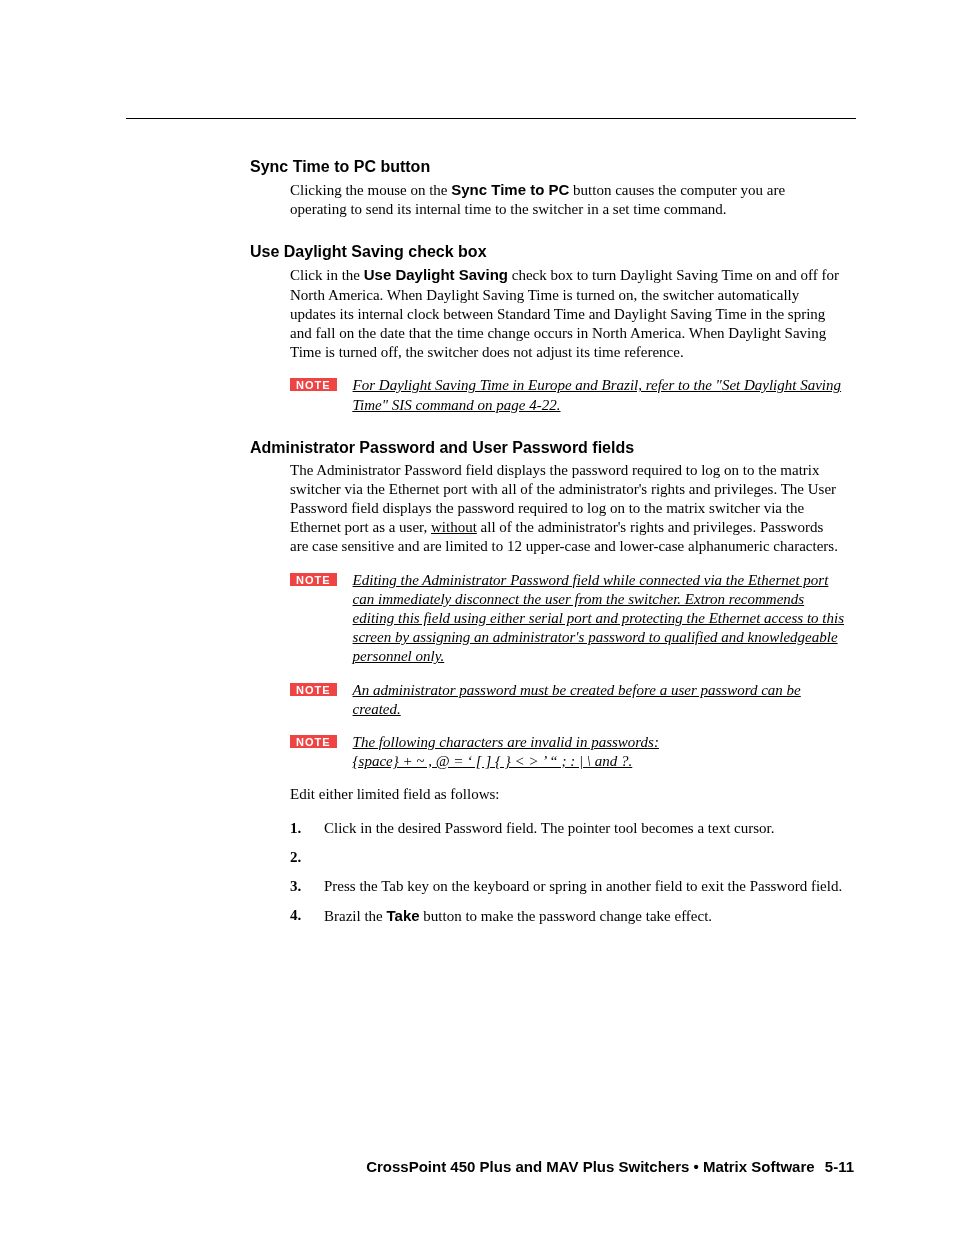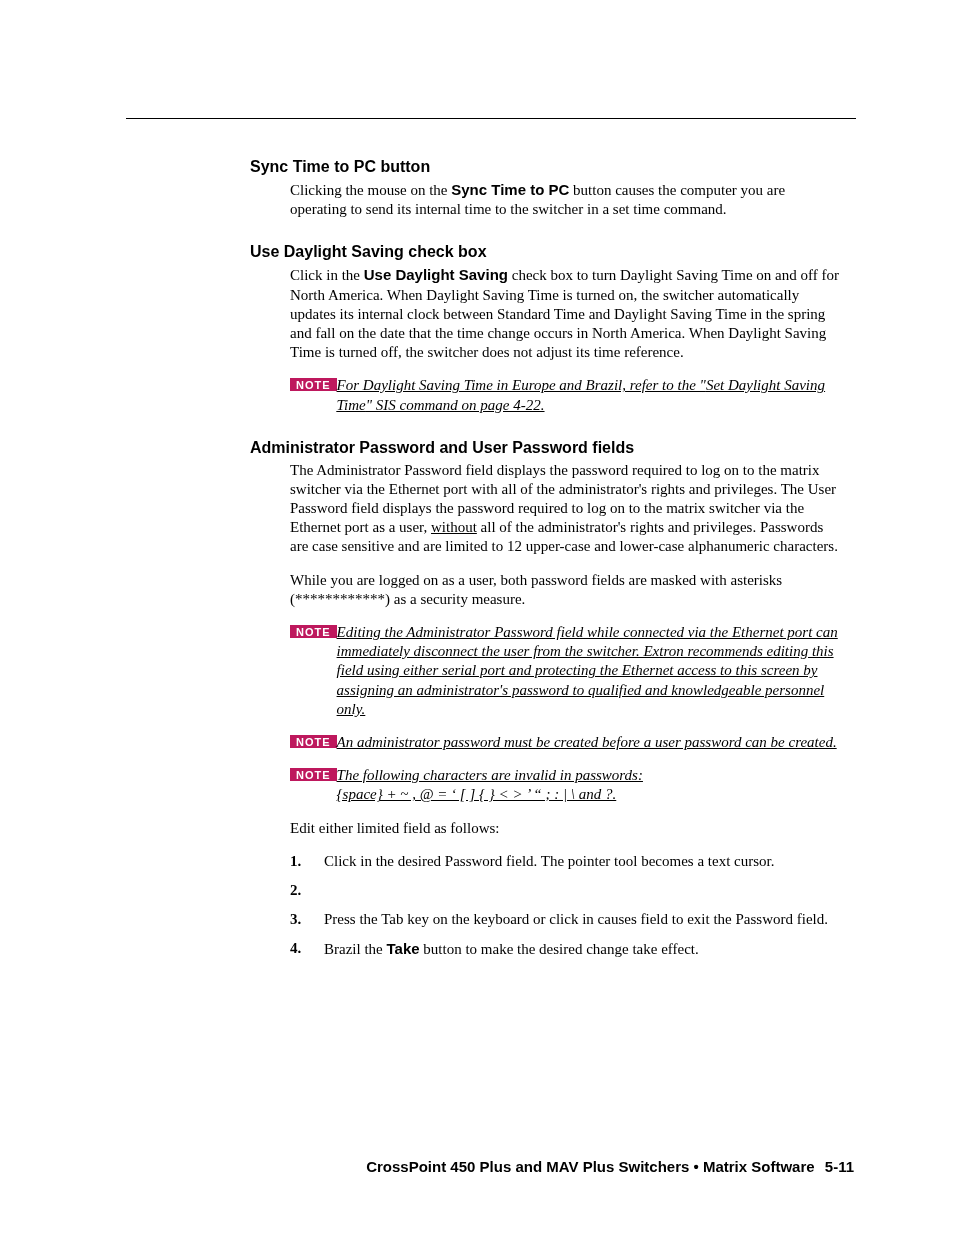--- a/index.html
+++ b/index.html
@@ -45,27 +45,28 @@
     font-family: "ITC Stone Sans", "Gill Sans", "Segoe UI", Arial, sans-serif;
     font-weight: 700;
   }
   .note-block {
     margin: 0 0 14px 40px;
     display: flex;
     align-items: flex-start;
   }
   .note-badge {
     display: inline-block;
-    background: #be185d;
+    background: #ef4444;
     color: #fff;
     font-family: "Trebuchet MS", Arial, sans-serif;
     font-weight: 700;
     font-size: 11px;
     letter-spacing: 1px;
     padding: 1px 6px 0px 6px;
+    margin-right: 16px;
     margin-top: 2px;
     flex: none;
   }
   .note-text {
     font-style: italic;
     font-size: 15px;
     line-height: 1.28;
     text-decoration: underline;
   }
   .underline { text-decoration: underline; }
@@ -122,21 +123,20 @@
         <span>For Daylight Saving Time in Europe and Brazil, refer to the "</span><span class="underline">Set Daylight Saving Time</span><span>" SIS command on page 4-22.</span>
       </span>
     </div>
 
     <div class="section-gap"></div>
 
     <div class="h3">Administrator Password and User Password fields</div>
     <p class="body-para">
       <span>The Administrator Password field displays the password required to log on to the matrix switcher via the Ethernet port with all of the administrator's rights and privileges.  The User Password field displays the password required to log on to the matrix switcher via the Ethernet port as a user, </span><span class="underline">without</span><span> all of the administrator's rights and privileges.  Passwords are case sensitive and are limited to 12 upper-case and lower-case alphanumeric characters.</span>
     </p>
-    <p class="body-para">While you are logged on as a user, both password fields are masked with asterisks (************) as a security measure.</p>
 
     <div class="note-block">
       <span class="note-badge">NOTE</span>
       <span class="note-text">Editing the Administrator Password field while connected via the Ethernet port can immediately disconnect the user from the switcher.  Extron recommends editing this field using either serial port and protecting the Ethernet access to this screen by assigning an administrator's password to qualified and knowledgeable personnel only.</span>
     </div>
     <div class="note-block">
       <span class="note-badge">NOTE</span>
       <span class="note-text">An administrator password must be created before a user password can be created.</span>
     </div>
     <div class="note-block">
@@ -152,26 +152,26 @@
     <div class="ol">
       <div class="li">
         <span class="num">1.</span>
         <span>Click in the desired Password field.  The pointer tool becomes a text cursor.</span>
       </div>
       <div class="li">
         <span class="num">2.</span>
       </div>
       <div class="li">
         <span class="num">3.</span>
-        <span>Press the Tab key on the keyboard or click in causes field to exit the Password field.</span>
+        <span>Press the Tab key on the keyboard or spring in another field to exit the Password field.</span>
       </div>
       <div class="li">
         <span class="num">4.</span>
         <span>
-          <span>Brazil the </span><span class="bold-sans">Take</span><span> button to make the desired change take effect.</span>
+          <span>Brazil the </span><span class="bold-sans">Take</span><span> button to make the password change take effect.</span>
         </span>
       </div>
     </div>
 
   </div>
 
   <div class="footer">
     <span>CrossPoint 450 Plus and MAV Plus Switchers • Matrix Software</span>
     <span class="pnum">5-11</span>
   </div>

